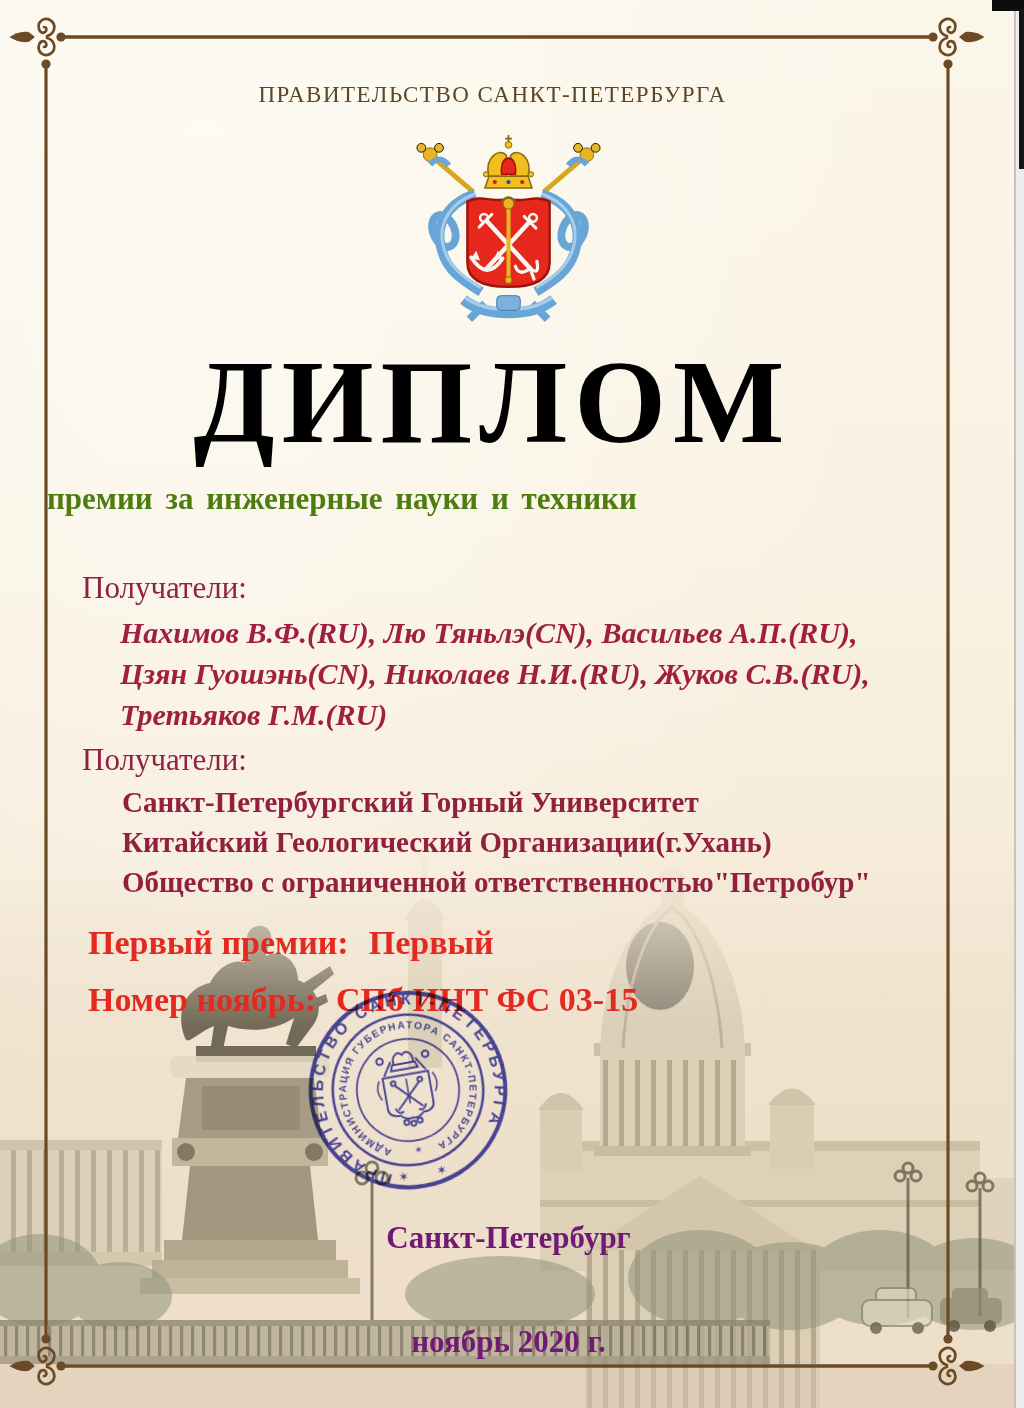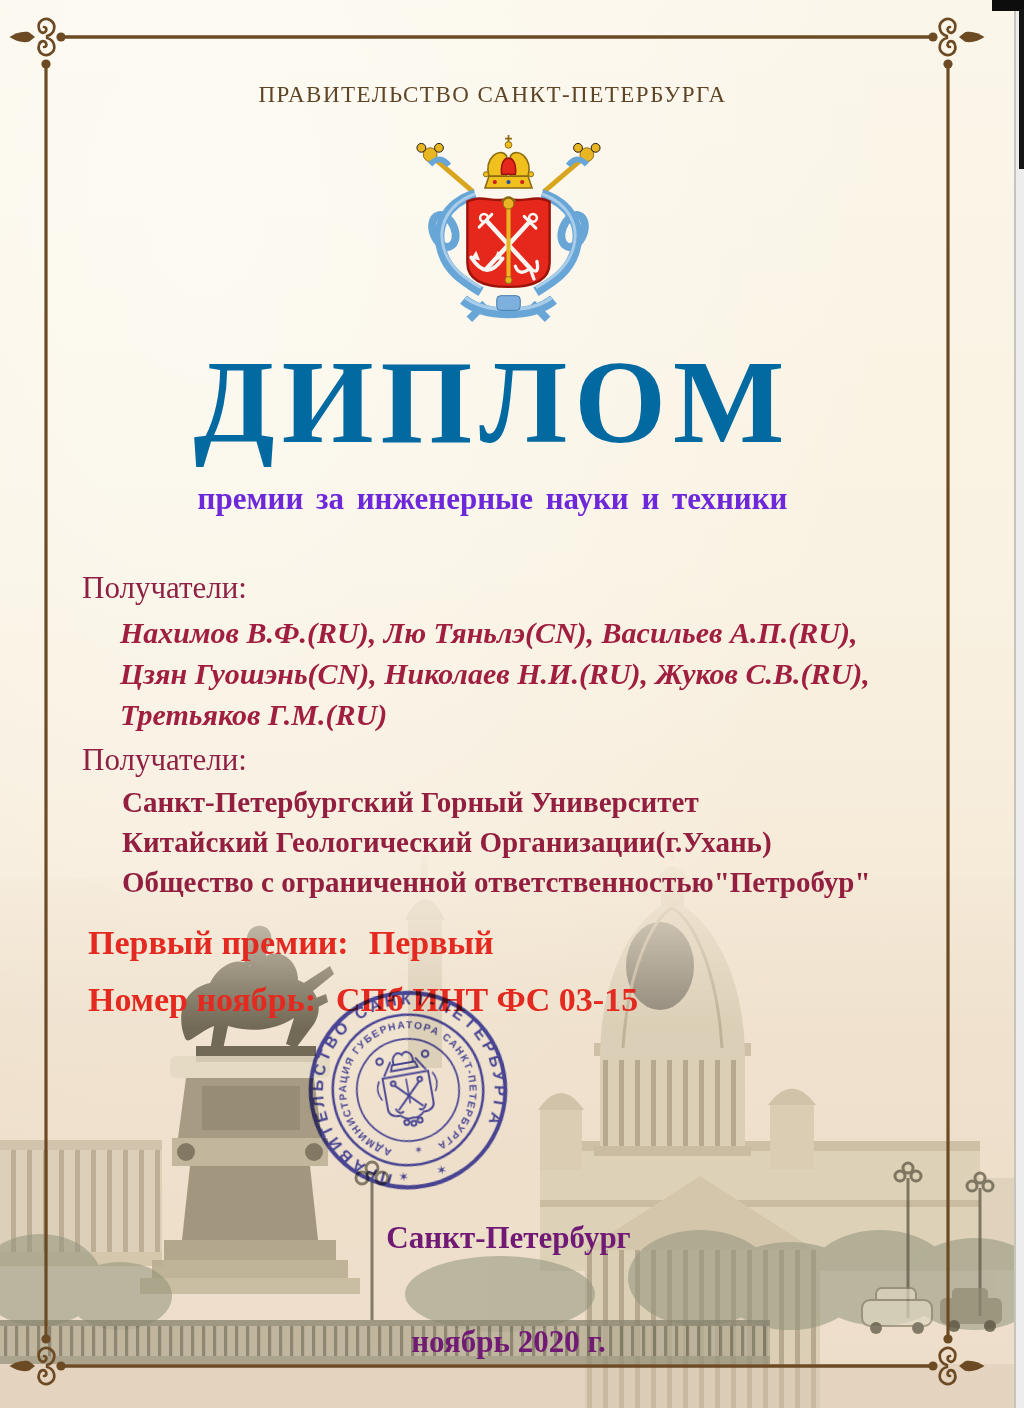--- a/index.html
+++ b/index.html
@@ -18,23 +18,23 @@
   .scan-black-edge{position:absolute;top:9px;right:0;width:5px;height:160px;background:#141414;z-index:61;}
   
   .photo{position:absolute;left:0;top:848px;width:1024px;height:560px;z-index:1;}
   
   .frame{position:absolute;inset:0;z-index:10;pointer-events:none;}
   
   .gov-header{position:absolute;left:47px;right:86px;top:82px;text-align:center;
     font-size:23px;letter-spacing:1.5px;color:#5e4526;z-index:20;}
   .arms{position:absolute;left:391px;top:131px;z-index:20;}
   .title{position:absolute;left:47px;right:86px;top:344px;text-align:center;
-    font-size:118px;font-weight:bold;letter-spacing:7px;color:#0369a1;line-height:1;z-index:20;}
-  .subtitle{position:absolute;left:47px;right:86px;top:481px;text-align:center;
-    font-size:31px;font-weight:bold;color:#6d28d9;word-spacing:5px;z-index:20;}
+    font-size:118px;font-weight:bold;letter-spacing:7px;color:#000000;line-height:1;z-index:20;}
+  .subtitle{position:absolute;left:47px;right:86px;top:481px;
+    font-size:31px;font-weight:bold;color:#4d7c0f;word-spacing:5px;z-index:20;}
   .sec-label{position:absolute;left:82px;font-size:31px;font-weight:normal;color:#8e2144;z-index:20;}
   .recipients-lines{position:absolute;left:120px;top:612px;font-size:30px;font-weight:bold;
     font-style:italic;color:#a01e3f;line-height:41px;z-index:20;}
   .org-lines{position:absolute;left:122px;top:782px;font-size:29px;font-weight:bold;
     color:#931f40;line-height:40px;z-index:20;}
   .award-line{position:absolute;left:88px;font-size:34px;font-weight:bold;color:#e42a20;z-index:20;}
   .award-line .v{margin-left:20px;font-family:Liberation Serif, serif;}
   .footer{position:absolute;left:47px;right:86px;text-align:center;transform:translateX(16px);
     font-size:31px;font-weight:bold;color:#701a75;z-index:20;}
   .stamp{position:absolute;left:302px;top:984px;width:212px;height:212px;z-index:30;

